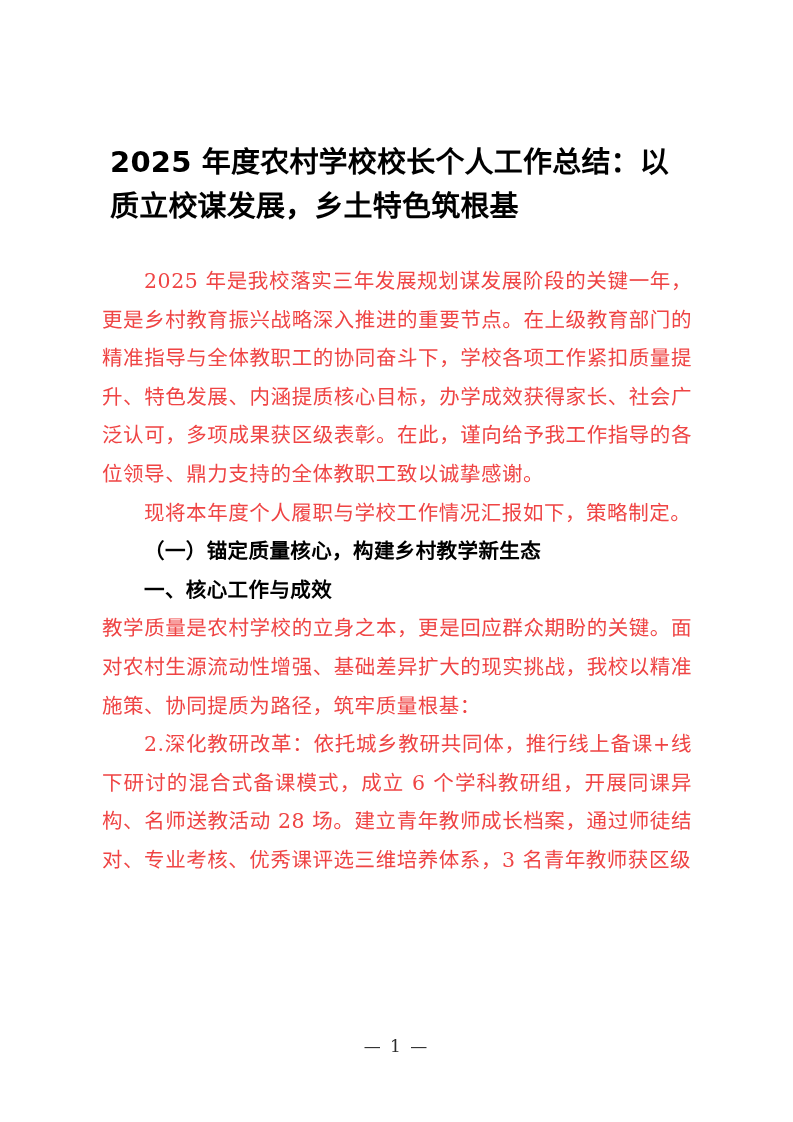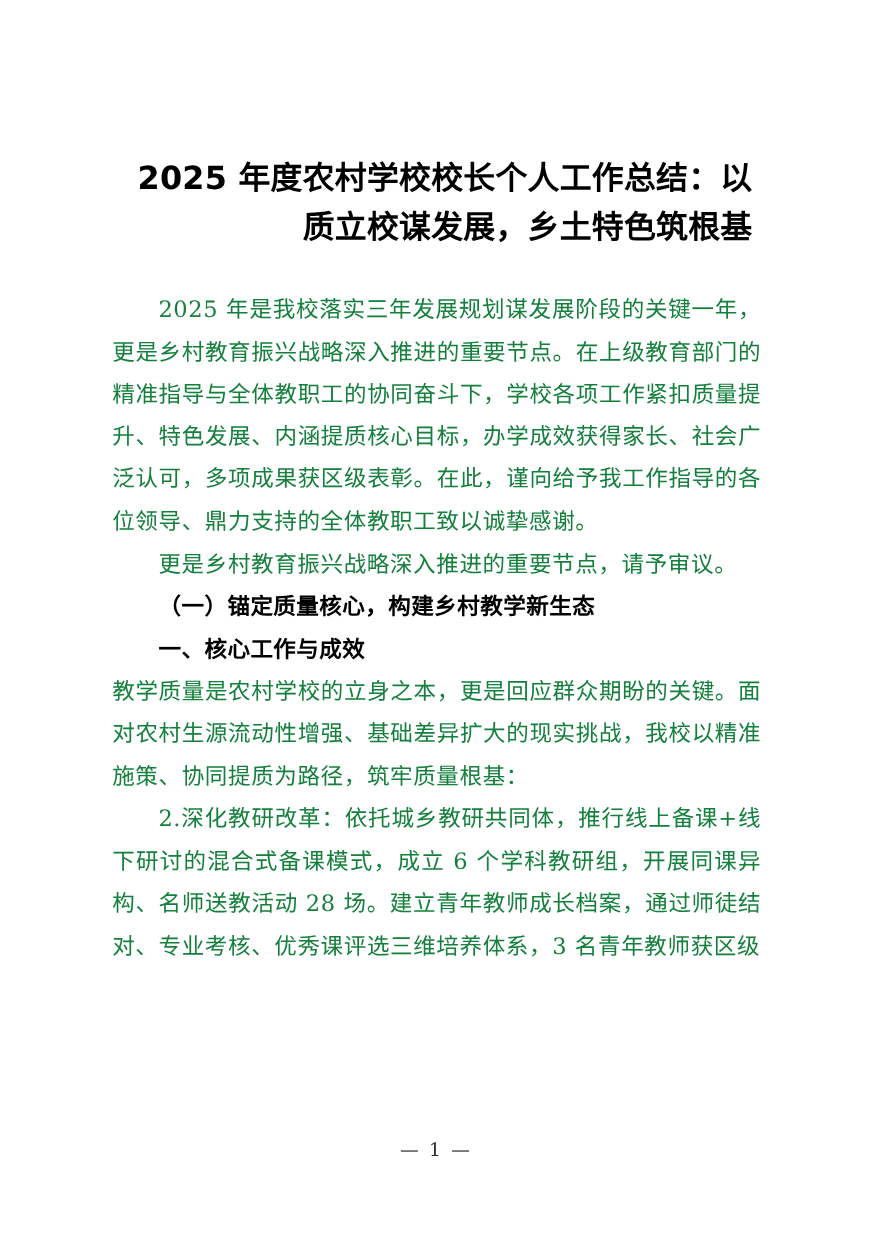--- a/index.html
+++ b/index.html
@@ -26,36 +26,36 @@
     width: 590px;
   }
   .doc-title {
     margin: 0;
     padding: 0;
     font-family: "DejaVu Sans", "Liberation Sans", sans-serif;
     font-weight: 700;
     font-size: 29px;
     line-height: 44px;
     color: #000000;
-    text-align: right;
+    text-align: left;
     letter-spacing: 0.2px;
     padding-top: 140px;
     padding-left: 8px;
     padding-right: 8px;
   }
   .body-block {
     margin-top: 34px;
   }
   p.para {
     margin: 0;
     padding: 0;
     font-family: "DejaVu Serif", "Liberation Serif", serif;
     font-size: 20.5px;
     line-height: 38.6px;
-    color: #15803d;
+    color: #ef4444;
     text-align: justify;
     text-justify: inter-ideograph;
     letter-spacing: 0.55px;
     word-break: break-all;
   }
   p.indent {
     text-indent: 2.05em;
   }
   p.noindent {
     text-indent: 0;
@@ -89,21 +89,21 @@
 <div class="page">
 
   <div class="content">
 
     <h1 class="doc-title">2025 年度农村学校校长个人工作总结：以质立校谋发展，乡土特色筑根基</h1>
 
     <div class="body-block">
 
       <p class="para indent">2025 年是我校落实三年发展规划谋发展阶段的关键一年，更是乡村教育振兴战略深入推进的重要节点。在上级教育部门的精准指导与全体教职工的协同奋斗下，学校各项工作紧扣质量提升、特色发展、内涵提质核心目标，办学成效获得家长、社会广泛认可，多项成果获区级表彰。在此，谨向给予我工作指导的各位领导、鼎力支持的全体教职工致以诚挚感谢。</p>
 
-      <p class="para indent">更是乡村教育振兴战略深入推进的重要节点，请予审议。</p>
+      <p class="para indent">现将本年度个人履职与学校工作情况汇报如下，策略制定。</p>
 
       <p class="para heading">（一）锚定质量核心，构建乡村教学新生态</p>
 
       <p class="para heading">一、核心工作与成效</p>
 
       <p class="para noindent">教学质量是农村学校的立身之本，更是回应群众期盼的关键。面对农村生源流动性增强、基础差异扩大的现实挑战，我校以精准施策、协同提质为路径，筑牢质量根基：</p>
 
 
       <p class="para indent">2.深化教研改革：依托城乡教研共同体，推行线上备课+线下研讨的混合式备课模式，成立 6 个学科教研组，开展同课异构、名师送教活动 28 场。建立青年教师成长档案，通过师徒结对、专业考核、优秀课评选三维培养体系，3 名青年教师获区级</p>
 

